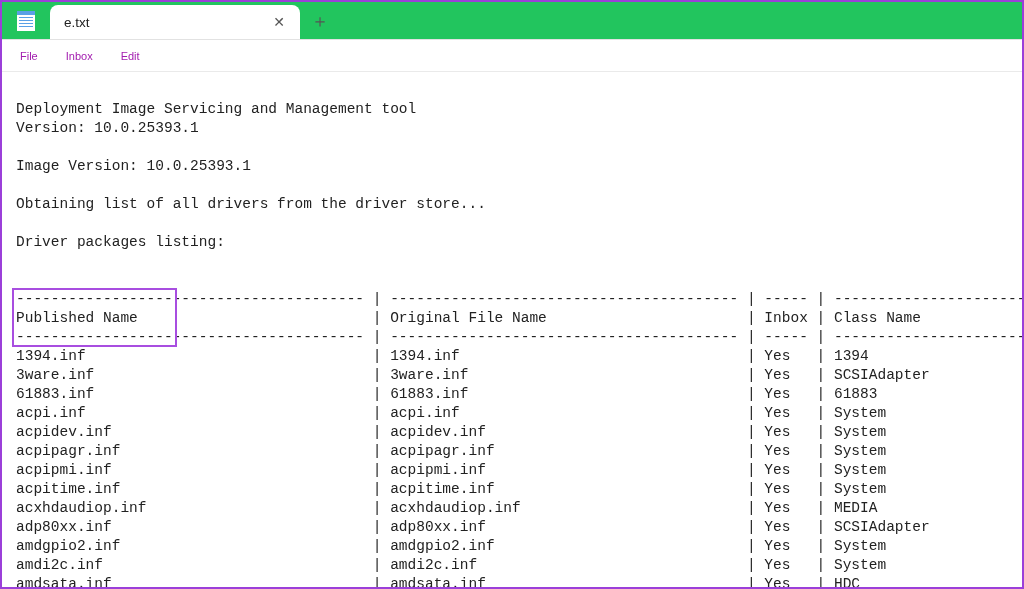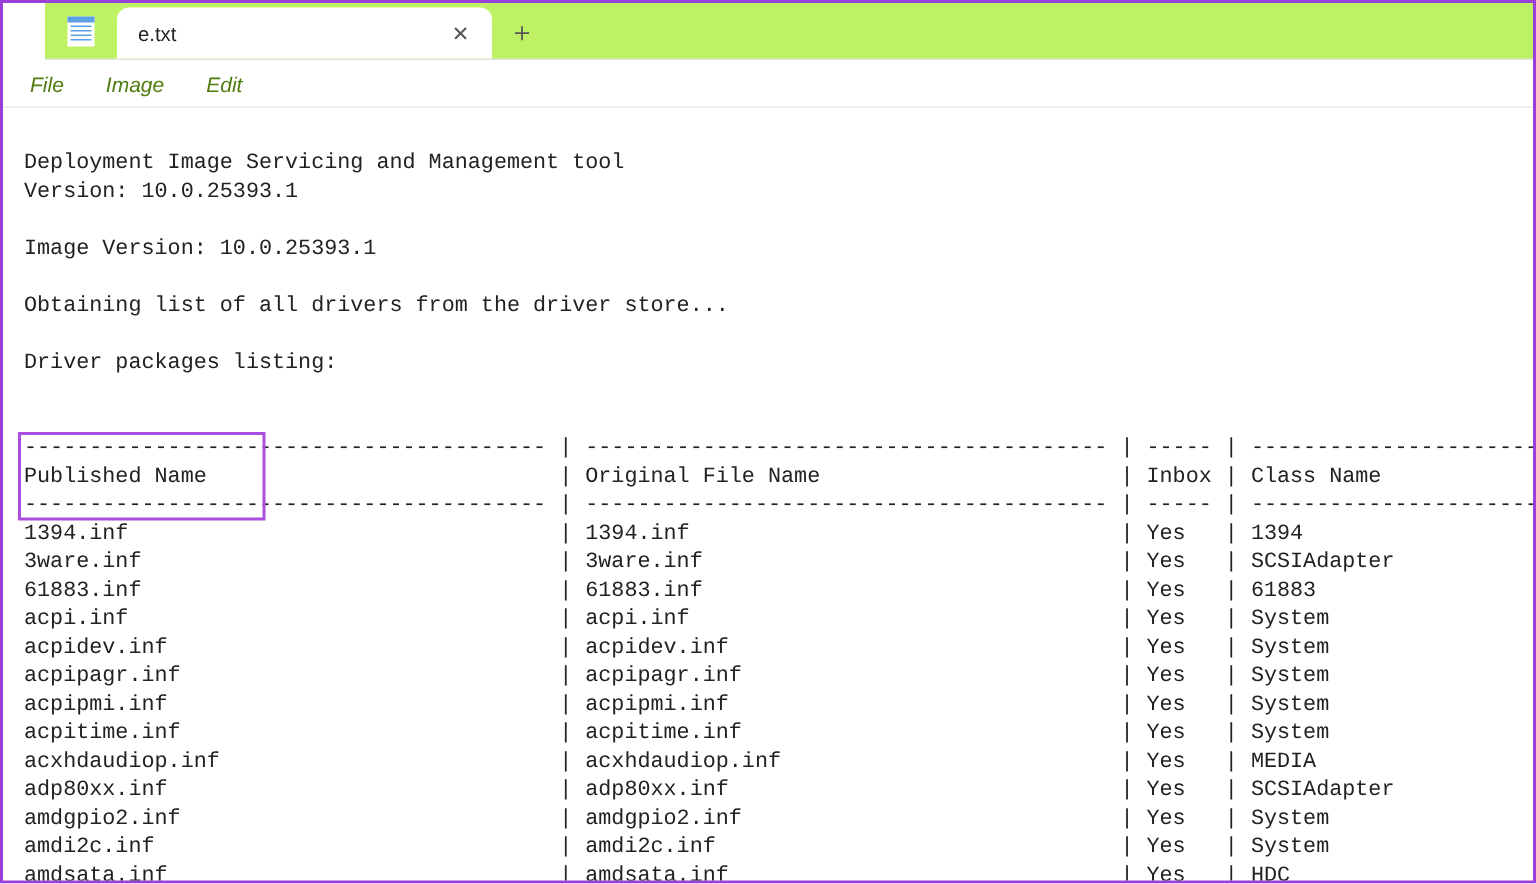--- a/index.html
+++ b/index.html
@@ -5,24 +5,23 @@
   * { box-sizing: border-box; margin: 0; padding: 0; }
   html, body { width: 1024px; height: 589px; overflow: hidden; font-family: "Segoe UI", Arial, sans-serif; }
   .window {
     width: 1024px; height: 589px;
     border: 2px solid #9b3fd9;
     background: #fff;
     display: flex; flex-direction: column;
   }
   .titlebar {
     height: 38px;
-    background: #bef264;
+    background: #22c55e;
     display: flex; align-items: stretch;
     border-bottom: 1px solid #e2e2e2;
-    margin-left: 28px;
   }
   .app-icon-wrap {
     width: 48px;
     display: flex; align-items: center; justify-content: center;
   }
   .app-icon {
     width: 18px; height: 20px;
     display: flex; flex-direction: column; justify-content: space-evenly;
     background: #fff;
     border-top: 4px solid #5aa0e6;
@@ -51,21 +50,21 @@
     width: 40px; display: flex; align-items: center; justify-content: center;
     color: #555; font-size: 18px; font-weight: 300;
   }
   .menubar {
     height: 32px;
     display: flex; align-items: center;
     gap: 28px;
     padding: 0 18px;
     border-bottom: 1px solid #eaeaea;
   }
-  .menubar div { font-size: 14px; color: #4d7c0f; font-style: italic; }
+  .menubar div { font-size: 11px; color: #a21caf; }
   .content {
     flex: 1;
     padding: 28px 14px 0 14px;
     font-family: Consolas, "Courier New", monospace;
     font-size: 14.5px;
     line-height: 19px;
     color: #222;
     white-space: pre;
     overflow: hidden;
     position: relative;
@@ -95,21 +94,21 @@
       <span class="tab-title">e.txt</span>
       <span class="tab-close">✕</span>
     </div>
     <div class="new-tab">
       <span>＋</span>
     </div>
   </div>
 
   <div class="menubar">
     <div>File</div>
-    <div>Image</div>
+    <div>Inbox</div>
     <div>Edit</div>
   </div>
 
   <div class="content" id="content">Deployment Image Servicing and Management tool
 Version: 10.0.25393.1
 
 Image Version: 10.0.25393.1
 
 Obtaining list of all drivers from the driver store...
 

